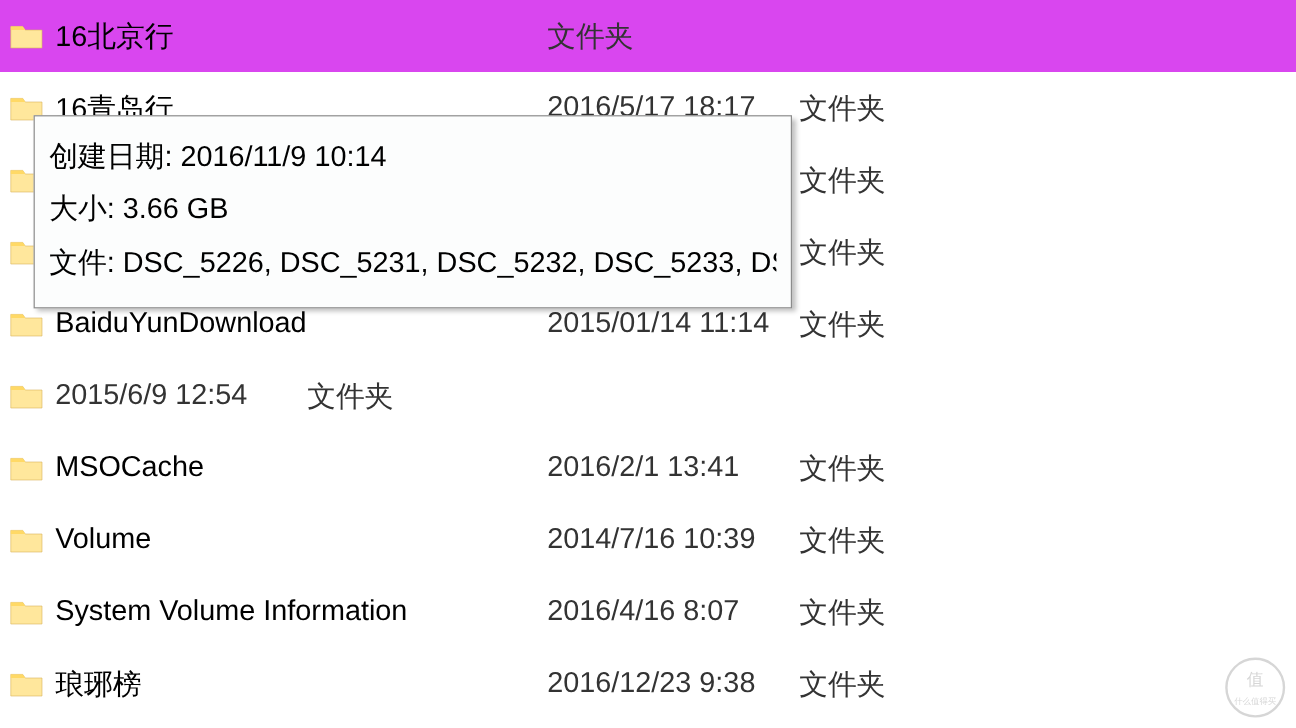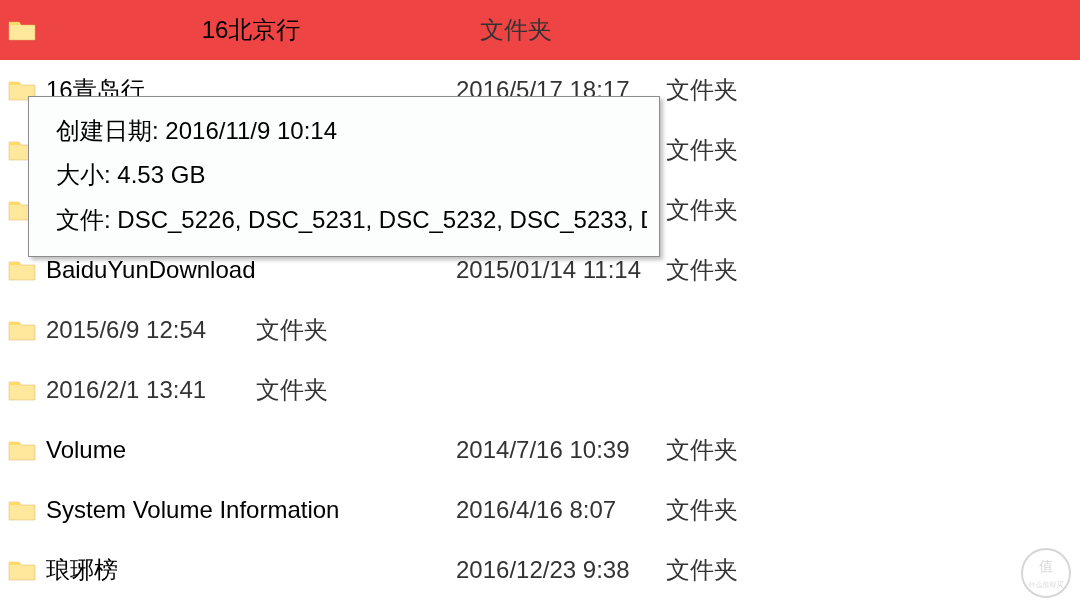--- a/index.html
+++ b/index.html
@@ -17,22 +17,21 @@
       position: relative;
       overflow: hidden;
     }
     .row {
       display: flex;
       align-items: center;
       height: 60px;
       padding-left: 8px;
     }
     .row.selected {
-      background: #ef4444;
-      text-align: center;
+      background: #d946ef;
     }
     .folder-icon {
       width: 28px;
       height: 22px;
       margin-right: 10px;
       flex-shrink: 0;
     }
     .folder-icon svg {
       width: 100%;
       height: 100%;
@@ -54,21 +53,21 @@
       color: #333;
     }
     .tooltip {
       position: absolute;
       left: 28px;
       top: 96px;
       width: 632px;
       background: #fcfdfd;
       border: 1px solid #8c8c8c;
       box-shadow: 3px 3px 4px rgba(0,0,0,0.25);
-      padding: 12px 12px 14px 27px;
+      padding: 12px 12px 14px 12px;
       z-index: 10;
       line-height: 1.85;
       font-size: 24px;
     }
     .tooltip-line {
       white-space: nowrap;
       overflow: hidden;
       text-overflow: clip;
     }
     .watermark {
@@ -162,20 +161,21 @@
     <span class="col-type">文件夹</span>
   </div>
 
   <div class="row">
     <span class="folder-icon">
       <svg viewBox="0 0 28 22">
           <path d="M1 3 L11 3 L13 6 L27 6 L27 21 L1 21 Z" fill="#ffe79c" stroke="#d9b35c" stroke-width="0.5"></path>
           <path d="M1 3 L11 3 L13 6 L1 6 Z" fill="#ffd966"></path>
         </svg>
     </span>
+    <span class="col-name">MSOCache</span>
     <span class="col-date">2016/2/1 13:41</span>
     <span class="col-type">文件夹</span>
   </div>
 
   <div class="row">
     <span class="folder-icon">
       <svg viewBox="0 0 28 22">
           <path d="M1 3 L11 3 L13 6 L27 6 L27 21 L1 21 Z" fill="#ffe79c" stroke="#d9b35c" stroke-width="0.5"></path>
           <path d="M1 3 L11 3 L13 6 L1 6 Z" fill="#ffd966"></path>
         </svg>
@@ -206,21 +206,21 @@
     </span>
     <span class="col-name">琅琊榜</span>
     <span class="col-date">2016/12/23 9:38</span>
     <span class="col-type">文件夹</span>
   </div>
 
 </div>
 
 <div class="tooltip">
   <div class="tooltip-line">创建日期: 2016/11/9 10:14</div>
-  <div class="tooltip-line">大小: 4.53 GB</div>
+  <div class="tooltip-line">大小: 3.66 GB</div>
   <div class="tooltip-line">文件: DSC_5226, DSC_5231, DSC_5232, DSC_5233, DSC_5234, ...</div>
 </div>
 
 <div class="watermark">
   <svg viewBox="0 0 52 52">
     <circle cx="26" cy="26" r="24" fill="none" stroke="#bbb" stroke-width="2"></circle>
     <text x="26" y="24" text-anchor="middle" font-size="14" fill="#bbb" font-family="Microsoft YaHei">值</text>
     <text x="26" y="40" text-anchor="middle" font-size="7" fill="#bbb" font-family="Microsoft YaHei">什么值得买</text>
   </svg>
 </div>

